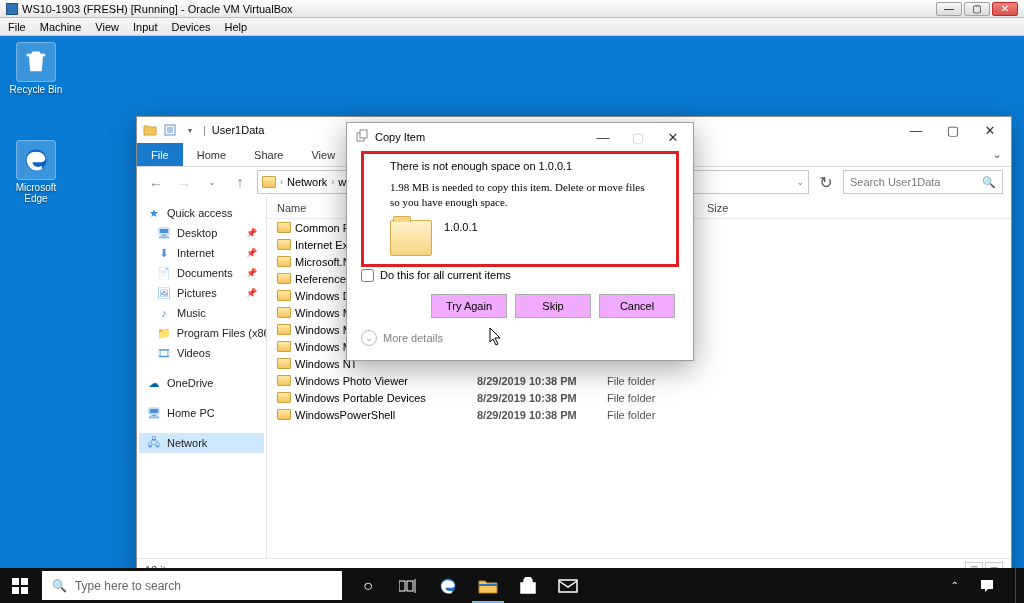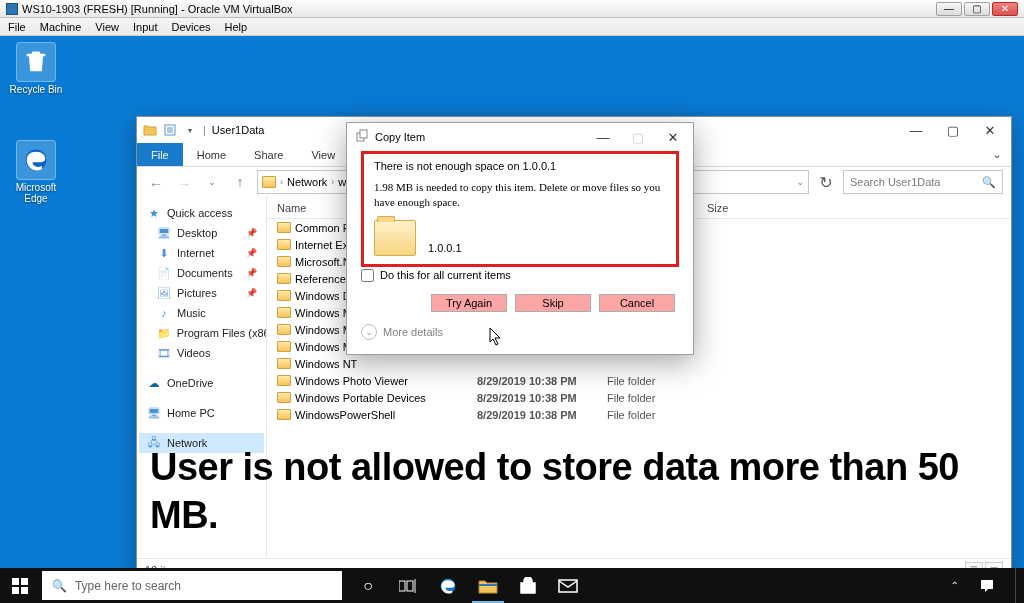--- a/index.html
+++ b/index.html
@@ -69,31 +69,31 @@
 .statusbar { height: 22px; border-top: 1px solid #e6e6e6; display: flex; align-items: center; padding: 0 8px; font-size: 11px; color: #555; justify-content: space-between; }
 .view-btns { display: flex; gap: 2px; }
 .view-btns span { width: 18px; height: 16px; border: 1px solid #ccc; display: flex; align-items: center; justify-content: center; background: #fafafa; font-size: 9px; color: #666; }
 
 
 .dialog { position: absolute; left: 346px; top: 86px; width: 348px; background: #fff; border: 1px solid #9e9e9e; box-shadow: 0 8px 28px rgba(0,0,0,.35); }
 .dialog-title { height: 28px; display: flex; align-items: center; justify-content: space-between; padding: 0 4px 0 8px; font-size: 11px; }
 .dialog-title .left { display: flex; align-items: center; gap: 6px; }
 .dialog-title .right span { width: 32px; height: 24px; display: inline-flex; align-items: center; justify-content: center; font-size: 13px; color: #333; }
 .dialog-body { padding: 0 14px 10px; font-size: 11px; }
-.red-box { border: 3px solid #e02020; padding: 6px 10px 8px; }
+.red-box { border: 3px solid #e02020; padding: 6px 26px 8px; }
 .red-box .headline { margin-bottom: 8px; }
 .red-box .sub { margin-bottom: 10px; line-height: 1.35; font-family: Liberation Serif, serif; }
-.folder-info { display: flex; gap: 12px; align-items: flex-end; }
+.folder-info { display: flex; gap: 12px; align-items: flex-start; }
 .big-folder { width: 42px; height: 36px; background: linear-gradient(#fff1c9,#f8d582); border: 1px solid #d4ab4c; border-radius: 2px; position: relative; }
 .big-folder:before { content: ""; position: absolute; top: -5px; left: 2px; width: 16px; height: 5px; background: #f8d582; border: 1px solid #d4ab4c; border-bottom: none; border-radius: 2px 2px 0 0; }
 .folder-meta div { line-height: 1.35; }
 .check-row { display: flex; align-items: center; gap: 6px; margin: 2px 0 12px 0; }
 .check-row input { width: 13px; height: 13px; }
 .dlg-btns { display: flex; justify-content: flex-end; gap: 8px; margin-bottom: 10px; padding-right: 4px; }
-.dlg-btns button { width: 76px; height: 18px; background: #fca5a5; border: 1px solid #adadad; font-size: 11px; }
+.dlg-btns button { width: 76px; height: 24px; background: #f0abfc; border: 1px solid #adadad; font-size: 11px; }
 .more-details { display: flex; align-items: center; gap: 6px; color: #808080; padding: 2px 0 4px; }
 .more-details .chev-circ { width: 16px; height: 16px; border: 1px solid #bbb; border-radius: 50%; display: flex; align-items: center; justify-content: center; font-size: 9px; color: #999; }
 
 
 .cursor { position: absolute; left: 489px; top: 291px; width: 14px; height: 20px; pointer-events: none; z-index: 50; }
 
 
 .annotation { position: absolute; left: 150px; top: 408px; width: 840px; font-weight: 900; font-size: 38px; line-height: 1.25; font-family: "Segoe UI", Arial, sans-serif; color: #000; letter-spacing: -0.5px; }
 
 
@@ -412,21 +412,20 @@
         <span class="chev-circ">⌄</span>
         <span>More details</span>
       </div>
     </div>
   </div>
 
   <svg class="cursor" viewBox="0 0 14 20">
     <path d="M1 1 L1 15 L4 12 L7 18 L9 17 L6 11 L11 11 Z" fill="#fff" stroke="#000" stroke-width="1"></path>
   </svg>
 
-  <div class="annotation">User is not allowed to store data more than 50 MB.</div>
 
 </div>
 
 <div class="taskbar">
   <div class="start-btn">
     <svg viewBox="0 0 16 16">
         <rect x="0" y="0" width="7" height="7" fill="#fff"></rect>
         <rect x="9" y="0" width="7" height="7" fill="#fff"></rect>
         <rect x="0" y="9" width="7" height="7" fill="#fff"></rect>
         <rect x="9" y="9" width="7" height="7" fill="#fff"></rect>

